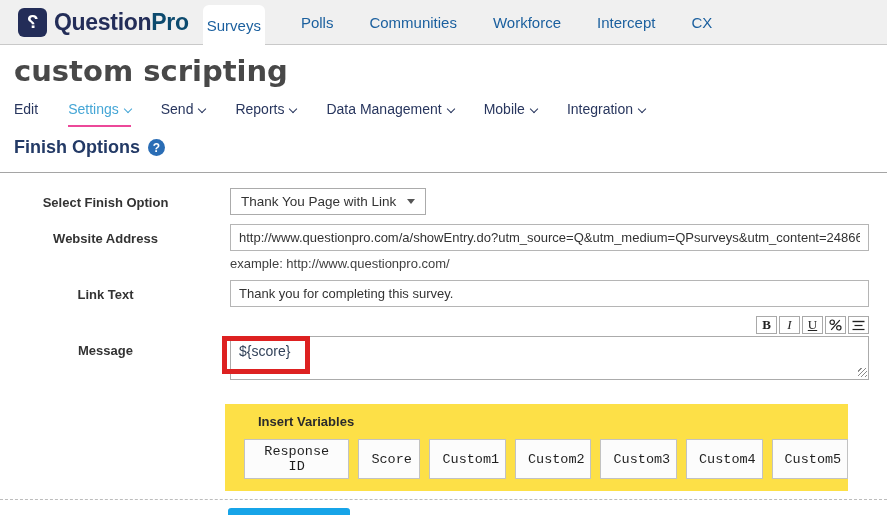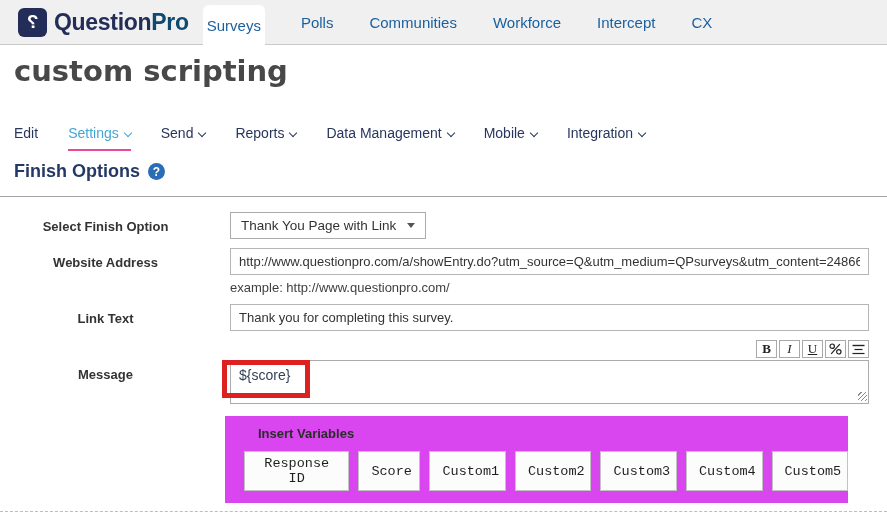--- a/index.html
+++ b/index.html
@@ -38,21 +38,21 @@
   .page-title {
     font-family:"DejaVu Sans", sans-serif;
     font-size:29px; font-weight:800; color:#484848; margin:9px 0 0 14px;
   }
 
   
   .subnav {
     display:flex; gap:30px; margin:13px 0 0 14px;
     font-size:14px; color:#28365e; align-items:flex-start;
   }
-  .subnav-item { padding-bottom:8px; cursor:pointer; white-space:nowrap;margin-top:24px; }
+  .subnav-item { padding-bottom:8px; cursor:pointer; white-space:nowrap; }
   .subnav-item.active { color:#45a6d6; border-bottom:2px solid #ec4899; }
   .chev {
     display:inline-block; width:6px; height:6px;
     border-right:1.6px solid currentColor; border-bottom:1.6px solid currentColor;
     transform:rotate(45deg); margin-left:6px; vertical-align:2px;
   }
 
   
   .section-head { display:flex; align-items:center; gap:8px; margin:10px 0 0 14px; }
   .section-title { font-size:18px; font-weight:bold; color:#233a66; }
@@ -103,21 +103,21 @@
   .annotation {
     position:absolute; left:-8px; top:0; width:88px; height:38px;
     border:5px solid #dd2121; pointer-events:none;
   }
   .resize-handle {
     position:absolute; right:2px; bottom:3px; width:9px; height:9px;
     background:repeating-linear-gradient(135deg, transparent 0 2px, #8a8a8a 2px 3px);
   }
 
   
-  .vars-panel { margin:12px 0 0 225px; width:623px; background:#d946ef; padding:10px 0 12px; }
+  .vars-panel { margin:24px 0 0 225px; width:623px; background:#fde047; padding:10px 0 12px; }
   .vars-title { font-weight:bold; font-size:13px; margin-left:33px; color:#2b2b2b; }
   .vars-row { display:flex; gap:9px; margin:10px 0 0 19px; }
   .var-btn {
     background:#fcfcfc; border:1px solid #c2c2c2; font-size:13.5px; color:#1f1f1f;
     padding:4px 12px; min-width:52px; text-align:center; cursor:pointer;
     font-family:Liberation Mono, monospace;
   }
 
   .dashed { border-top:1px dashed #bdbdbd; margin-top:8px; }
   .save-btn {

